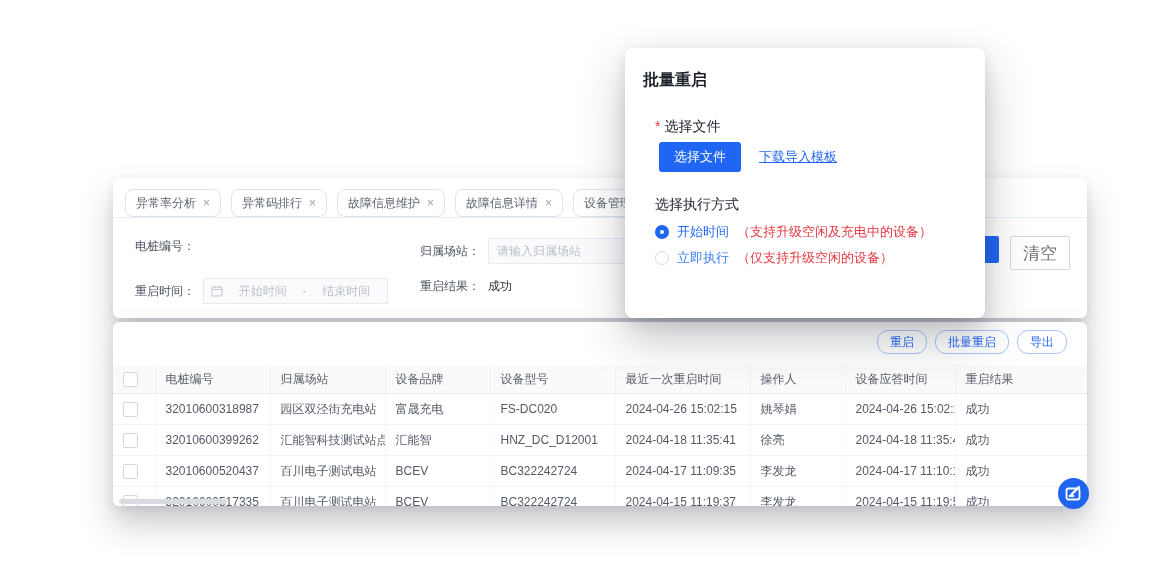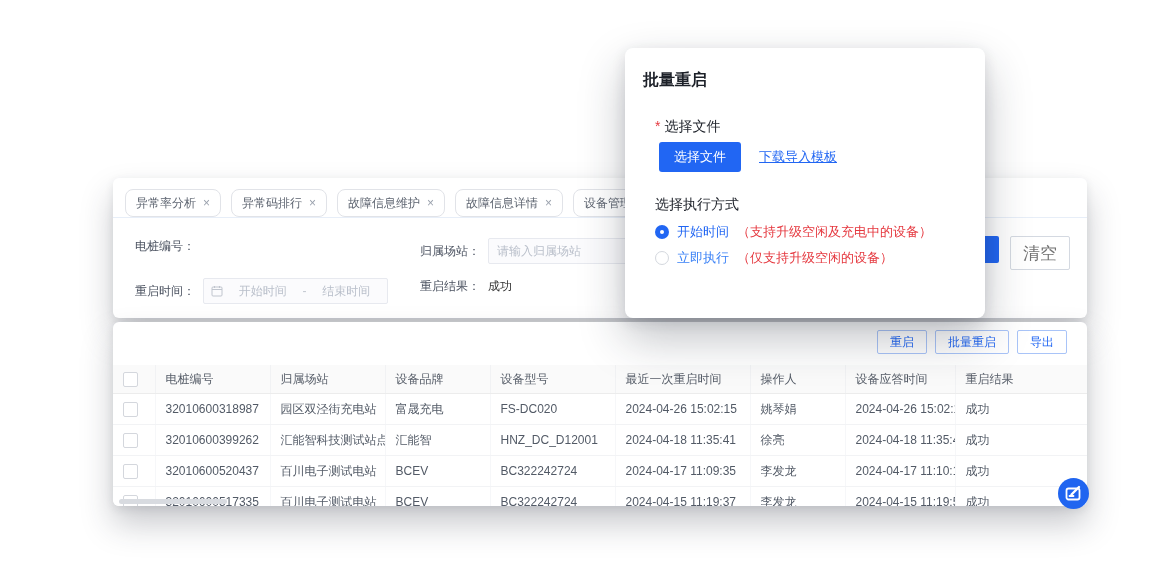--- a/index.html
+++ b/index.html
@@ -55,21 +55,21 @@
     position:absolute;height:34px;padding:0 12px;background:#fff;color:#737373;
     border:1px solid #d4d9e1;border-radius:2px;font-size:17px;display:inline-flex;
     align-items:center;cursor:pointer;font-family:inherit;
   }
   #f-clear{left:897px;top:58px;}
   
   #table-card{left:113px;top:322px;width:974px;height:184px;overflow:hidden;}
   .toolbar{position:absolute;top:8px;right:20px;display:flex;gap:8px;}
   .btn-outline{
     height:24px;padding:0 12px;background:#fff;color:#2166f3;border:1px solid #a9c4f8;
-    border-radius:2px;font-size:12px;display:inline-flex;align-items:center;cursor:pointer;
+    border-radius:11px;font-size:12px;display:inline-flex;align-items:center;cursor:pointer;
     font-family:inherit;white-space:nowrap;
   }
   table.tbl{
     position:absolute;left:0;top:43px;width:974px;border-collapse:collapse;
     table-layout:fixed;font-size:12px;color:#525a66;
   }
   .tbl th{
     background:#fafafa;height:28px;font-weight:normal;color:#565d68;text-align:left;
     padding:0 10px;border-bottom:1px solid #ececec;border-right:1px solid #f1f2f4;
     white-space:nowrap;overflow:hidden;

